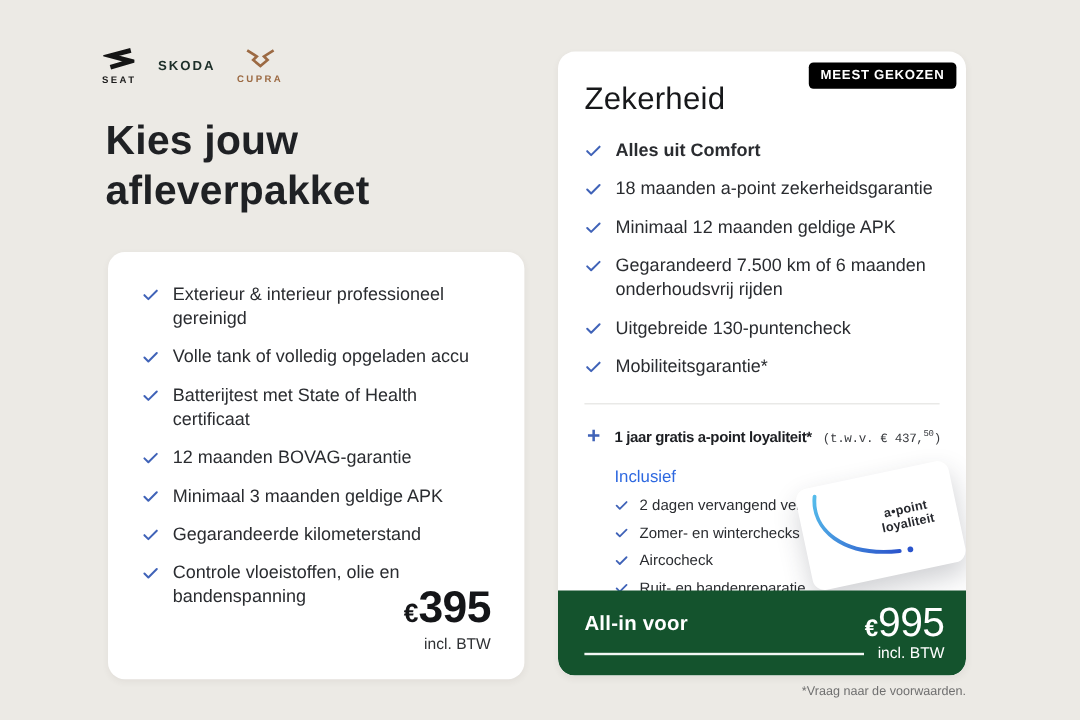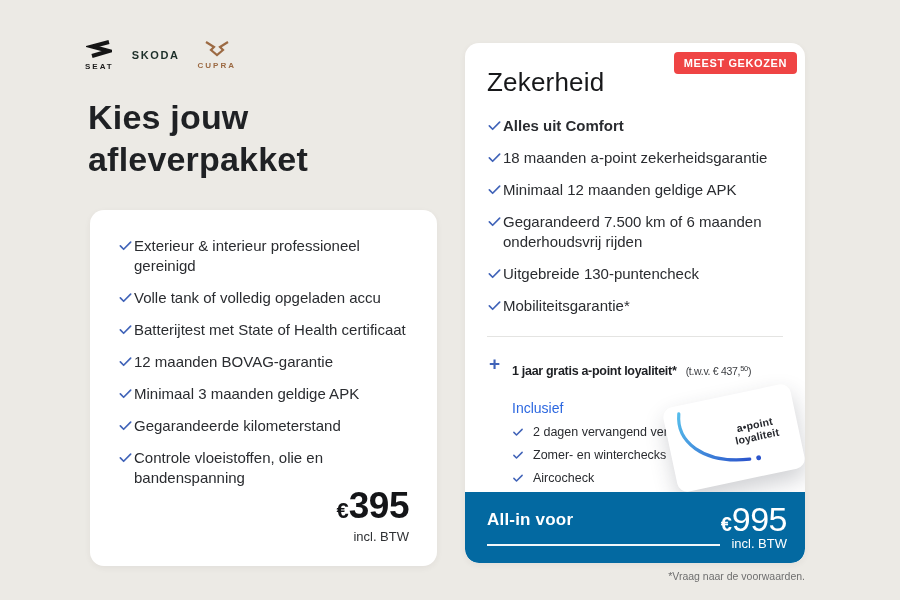--- a/index.html
+++ b/index.html
@@ -22,40 +22,40 @@
   
   .card{
     position:absolute;background:#ffffff;border-radius:14px;
     box-shadow:0 2px 6px rgba(60,55,45,.06);
   }
   .card-comfort{left:90px;top:210px;width:347px;height:356px;padding:26px 28px;box-sizing:border-box;}
   .card-zeker{left:465px;top:43px;width:340px;height:520px;padding:24px 22px;box-sizing:border-box;overflow:hidden;}
   .card-title{font-size:26px;font-weight:400;color:#17181a;margin:0 0 18px 0;letter-spacing:.2px;}
   
   .chk-list{display:flex;flex-direction:column;gap:12px;}
-  .chk-row{display:flex;gap:1px;align-items:flex-start;}
+  .chk-row{display:flex;gap:11px;align-items:flex-start;}
   .chk-icon{flex:0 0 auto;width:15px;height:15px;margin-top:2px;color:#4063B8;}
   .chk-text{font-size:15px;line-height:20px;color:#2a2c30;}
   .chk-text.bold{font-weight:700;}
   
   .price-block{position:absolute;right:28px;bottom:22px;text-align:right;}
   .price-line{white-space:nowrap;color:#141518;}
   .price-cur{font-size:22px;font-weight:600;vertical-align:baseline;}
   .price-amt{font-size:37px;font-weight:700;letter-spacing:-.5px;}
   .price-vat{font-size:13px;color:#2f3134;margin-top:2px;}
   
   .badge{
-    position:absolute;top:9px;right:8px;background:#ef4444;color:#fff;
+    position:absolute;top:9px;right:8px;background:#000000;color:#fff;
     font-size:11px;font-weight:700;letter-spacing:.6px;padding:5px 10px;border-radius:4px;
   }
   .divider{border:none;border-top:1px solid #E4E4E2;margin:20px 0 18px 0;}
   .bonus-row{display:flex;gap:10px;align-items:flex-start;white-space:nowrap;letter-spacing:-.3px;}
   .plus-icon{color:#4063B8;font-size:19px;font-weight:600;line-height:18px;flex:0 0 auto;width:15px;text-align:center;}
   .bonus-title{font-size:12.5px;font-weight:700;color:#1d1f23;line-height:18px;}
-  .bonus-value{font-size:10.5px;color:#3a3c40;line-height:26px;margin-left:5px;font-weight:400;}
+  .bonus-value{font-size:10.5px;color:#3a3c40;line-height:14px;margin-left:5px;font-weight:400;font-family:Liberation Mono, monospace;}
   .bonus-value sup{font-size:7.5px;}
   .inclusief{margin:16px 0 0 25px;}
   .inclusief-heading{font-size:14px;font-weight:400;color:#2D68E0;margin-bottom:9px;}
   .sub-list{display:flex;flex-direction:column;gap:8px;}
   .sub-row{display:flex;gap:9px;align-items:flex-start;}
   .sub-icon{flex:0 0 auto;width:12px;height:12px;margin-top:1px;color:#4063B8;}
   .sub-text{font-size:12.5px;line-height:15px;color:#2a2c30;}
   
   .loyalty-card{
     position:absolute;right:6px;top:352px;width:130px;height:86px;
@@ -63,21 +63,21 @@
     box-shadow:0 10px 22px rgba(40,45,60,.22);
   }
   .loyalty-arc{position:absolute;inset:0;}
   .loyalty-text{
     position:absolute;left:52px;top:28px;width:72px;text-align:center;
     font-size:10.5px;font-weight:700;color:#26282e;line-height:12px;letter-spacing:.2px;
   }
   
   .allin-footer{
     position:absolute;left:0;right:0;bottom:0;height:71px;
-    background:#0369a1;border-radius:0 0 14px 14px;color:#fff;
+    background:#14532d;border-radius:0 0 14px 14px;color:#fff;
   }
   .allin-label{position:absolute;left:22px;top:18px;font-size:17px;font-weight:600;letter-spacing:.2px;}
   .allin-rule{position:absolute;left:22px;top:52px;width:233px;height:1.5px;background:#fff;opacity:.95;}
   .allin-price{position:absolute;right:18px;top:8px;text-align:right;white-space:nowrap;}
   .allin-cur{font-size:20px;font-weight:600;}
   .allin-amt{font-size:34px;font-weight:400;letter-spacing:-.5px;text-align:right;}
   .allin-vat{position:absolute;right:18px;top:44px;font-size:13px;font-weight:400;}
   
   .footnote{position:absolute;right:95px;top:570px;font-size:10.5px;color:#6f6f6f;}
 </style>

